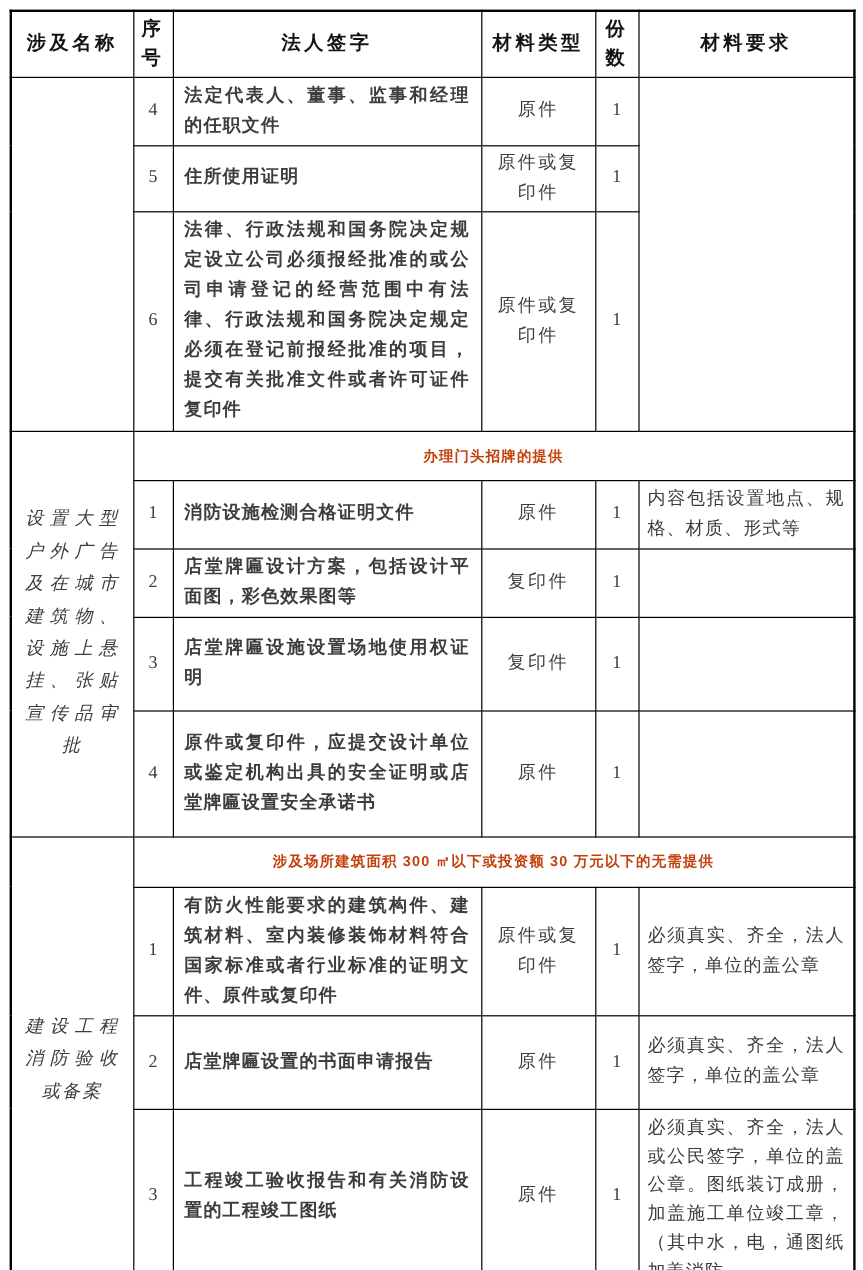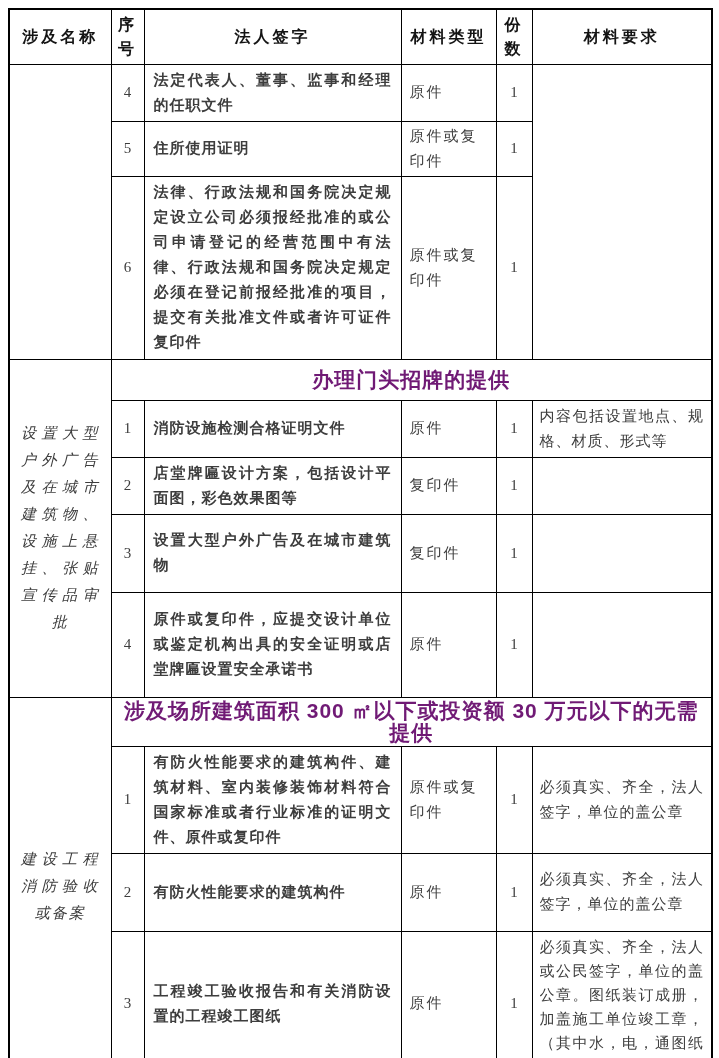--- a/index.html
+++ b/index.html
@@ -35,39 +35,40 @@
     color: #141414;
     font-size: 16px;
     text-align: center;
     letter-spacing: 3px;
     line-height: 24px;
     padding: 2px 2px;
   }
   td.section-title {
     font-family: "Liberation Sans", sans-serif;
     font-weight: bold;
-    color: #701a75;
-    font-size: 21px;
+    color: #c2410c;
+    font-size: 12px;
     text-align: center;
     letter-spacing: 1px;
     line-height: 22px;
   }
   td.c-no {
     text-align: center;
     padding: 2px 2px;
   }
   td.c-material {
     text-align: justify;
     text-justify: inter-character;
     line-height: 25px;
     letter-spacing: 1px;
     padding: 3px 9px;
     font-weight: bold;
   }
   td.c-type {
+    text-align: center;
     line-height: 25px;
     letter-spacing: 2px;
     padding: 2px 8px;
   }
   td.c-copies {
     text-align: center;
     padding: 2px 2px;
   }
   td.c-req {
     text-align: justify;
@@ -152,21 +153,21 @@
   </tr>
   <tr style="height:53px">
     <td class="c-no">2</td>
     <td class="c-material">店堂牌匾设计方案，包括设计平面图，彩色效果图等</td>
     <td class="c-type">复印件</td>
     <td class="c-copies">1</td>
     <td class="c-req"></td>
   </tr>
   <tr style="height:78px">
     <td class="c-no">3</td>
-    <td class="c-material">设置大型户外广告及在城市建筑物</td>
+    <td class="c-material">店堂牌匾设施设置场地使用权证明</td>
     <td class="c-type">复印件</td>
     <td class="c-copies">1</td>
     <td class="c-req"></td>
   </tr>
   <tr style="height:105px">
     <td class="c-no">4</td>
     <td class="c-material">原件或复印件，应提交设计单位或鉴定机构出具的安全证明或店堂牌匾设置安全承诺书</td>
     <td class="c-type">原件</td>
     <td class="c-copies">1</td>
     <td class="c-req"></td>
@@ -178,21 +179,21 @@
   </tr>
   <tr style="height:103px">
     <td class="c-no">1</td>
     <td class="c-material">有防火性能要求的建筑构件、建筑材料、室内装修装饰材料符合国家标准或者行业标准的证明文件、原件或复印件</td>
     <td class="c-type">原件或复印件</td>
     <td class="c-copies">1</td>
     <td class="c-req">必须真实、齐全，法人签字，单位的盖公章</td>
   </tr>
   <tr style="height:78px">
     <td class="c-no">2</td>
-    <td class="c-material">有防火性能要求的建筑构件</td>
+    <td class="c-material">店堂牌匾设置的书面申请报告</td>
     <td class="c-type">原件</td>
     <td class="c-copies">1</td>
     <td class="c-req">必须真实、齐全，法人签字，单位的盖公章</td>
   </tr>
   <tr style="height:140px">
     <td class="c-no">3</td>
     <td class="c-material">工程竣工验收报告和有关消防设置的工程竣工图纸</td>
     <td class="c-type">原件</td>
     <td class="c-copies">1</td>
     <td class="c-req c-req-top">

